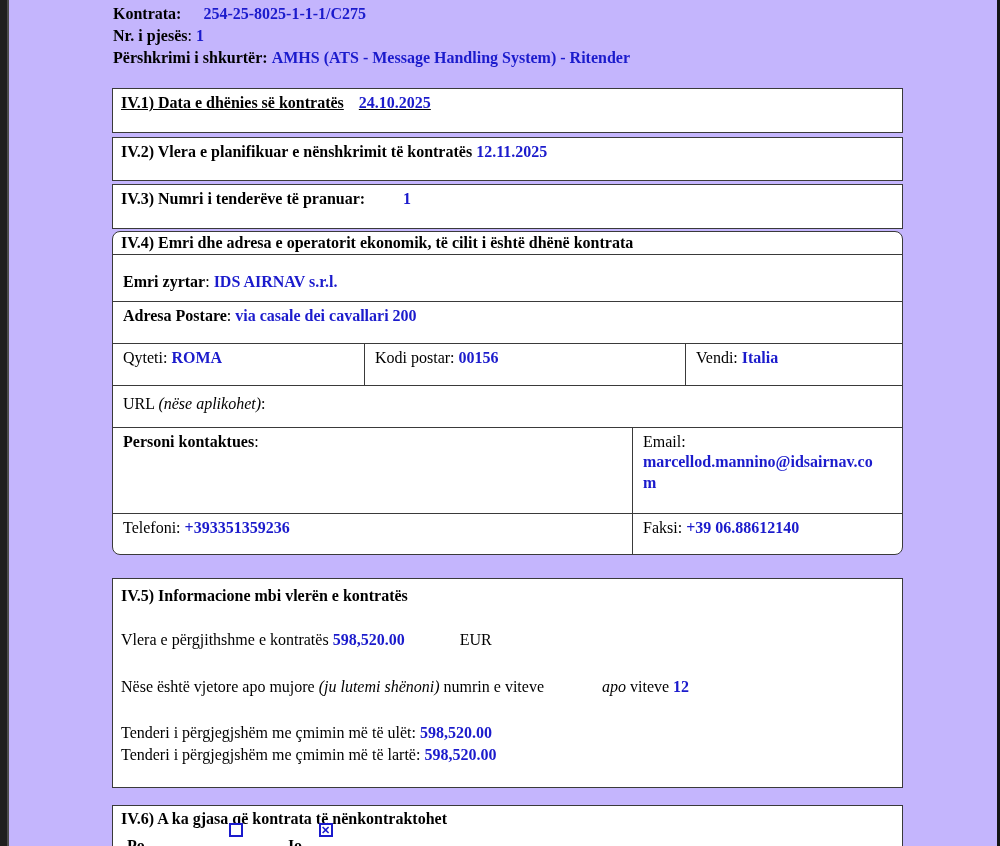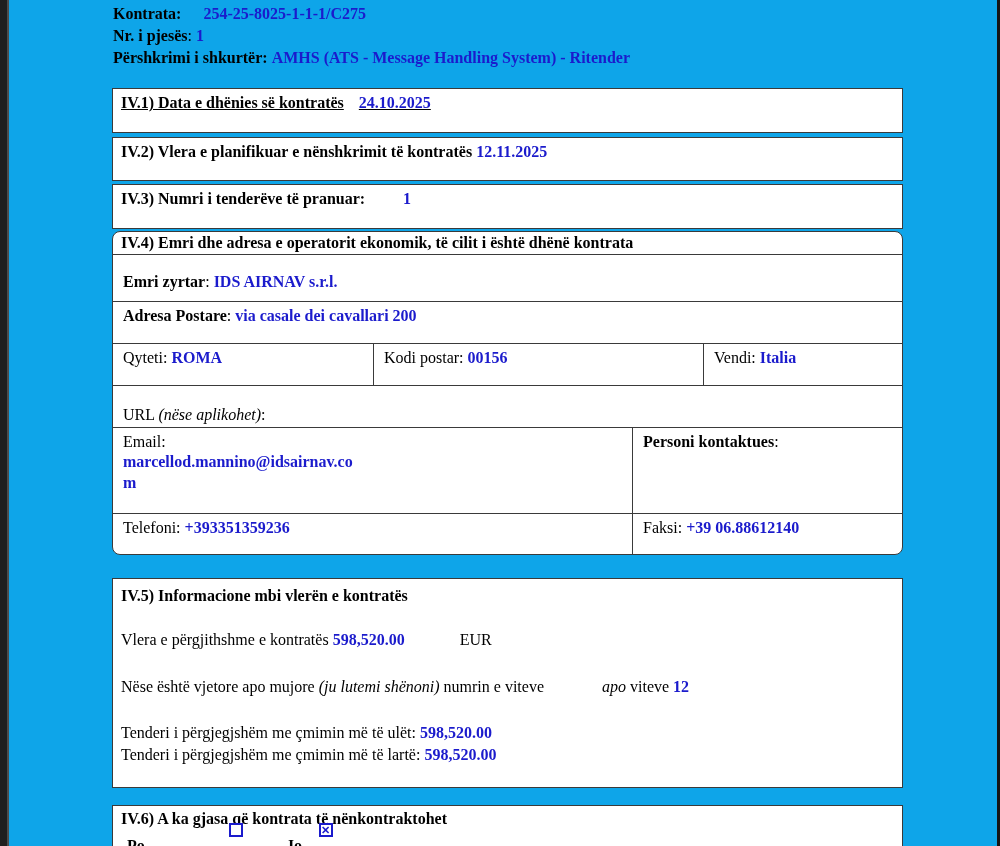--- a/index.html
+++ b/index.html
@@ -1,18 +1,18 @@
 <!DOCTYPE html>
 <html><head>
 <meta charset="utf-8">
 <style>
   * { margin:0; padding:0; box-sizing:border-box; }
   html,body { width:1000px; height:846px; overflow:hidden; background:#ffffff;
               font-family:"Liberation Serif", serif; color:#000; }
-  .page { position:relative; width:1000px; height:846px; background:#0ea5e9; overflow:hidden; }
+  .page { position:relative; width:1000px; height:846px; background:#c4b5fd; overflow:hidden; }
 
   .edge-left  { position:absolute; left:0; top:0; width:9px;  height:846px; background:#1f1f1f; border-right:2px solid #4d4d4d; }
   .edge-right { position:absolute; right:0; top:0; width:3px; height:846px; background:#151515; }
 
   .content { position:absolute; left:112px; top:0; width:791px; height:846px; font-size:16px; }
 
   .top-block { position:absolute; left:1px; top:3px; line-height:22px; white-space:nowrap; }
   .b { font-weight:bold; }
   .i { font-style:italic; }
   .v { color:#1b1bcc; font-weight:bold; }
@@ -29,22 +29,22 @@
   .gap-sm { display:inline-block; width:15px; }
   .gap-md { display:inline-block; width:38px; }
   .gap-lg { display:inline-block; width:55px; }
   .gap-xl { display:inline-block; width:58px; }
   .gap-k  { display:inline-block; width:22px; }
 
   .r { border-top:1px solid #3a3a3a; position:relative; }
   .r-title  { height:22px; border-top:none; padding:2px 0 0 8px; font-weight:bold; }
   .r-emri   { height:47px; padding:18px 0 0 10px; }
   .r-adresa { height:42px; padding:5px 0 0 10px; }
-  .r-grid3  { height:42px; display:grid; grid-template-columns:220px 321px 248px;gap:9px; }
-  .r-url    { height:42px; padding:20px 0 0 10px; }
+  .r-grid3  { height:42px; display:grid; grid-template-columns:220px 321px 248px; }
+  .r-url    { height:42px; padding:9px 0 0 10px; }
   .r-grid2a { height:86px; display:grid; grid-template-columns:488px 301px; }
   .r-grid2b { height:41px; display:grid; grid-template-columns:488px 301px; }
   .cell { padding:5px 6px 0 10px; }
   .cell + .cell { border-left:1px solid #3a3a3a;margin-left:31px; }
   .email-val { display:block; width:238px; word-break:break-all; line-height:21px; }
 
   .p5 { padding:6px 8px 0 8px; }
   .line { line-height:22px; white-space:nowrap; }
   .mt1 { margin-top:22px; }
   .mt2 { margin-top:25px; }
@@ -116,25 +116,25 @@
         </div>
         <div class="cell">
           <span>Vendi: </span><span class="v">Italia</span>
         </div>
       </div>
       <div class="r r-url">
         <span>URL </span><span class="i">(nëse aplikohet)</span><span>:</span>
       </div>
       <div class="r r-grid2a">
         <div class="cell">
+          <span class="b">Personi kontaktues</span><span>:</span>
+        </div>
+        <div class="cell">
           <span>Email:</span>
           <span class="v email-val">marcellod.mannino@idsairnav.com</span>
-        </div>
-        <div class="cell">
-          <span class="b">Personi kontaktues</span><span>:</span>
         </div>
       </div>
       <div class="r r-grid2b">
         <div class="cell">
           <span>Telefoni: </span><span class="v">+393351359236</span>
         </div>
         <div class="cell">
           <span>Faksi: </span><span class="v">+39 06.88612140</span>
         </div>
       </div>

